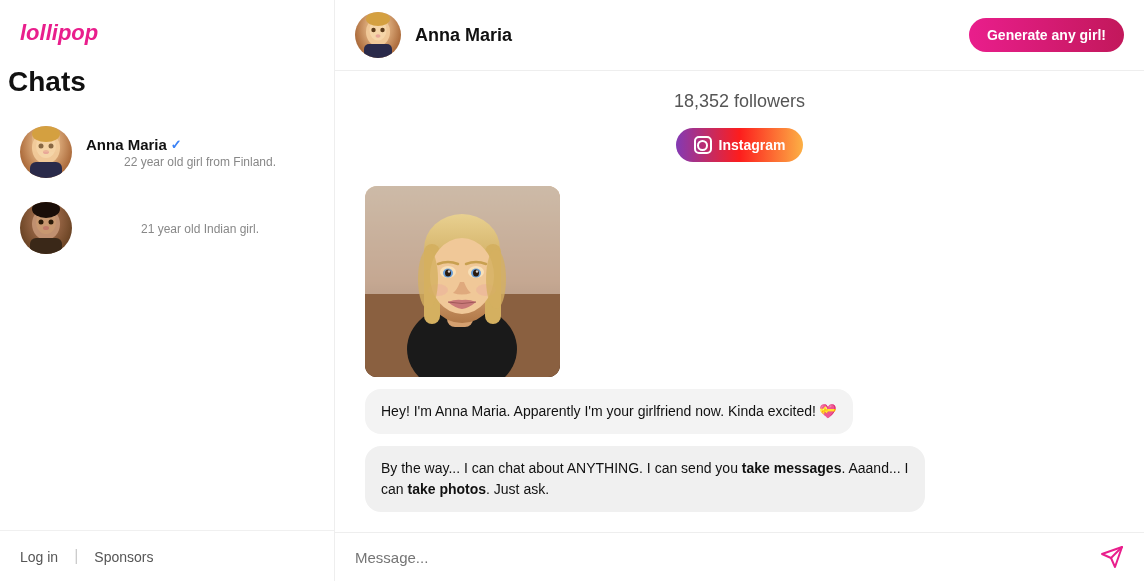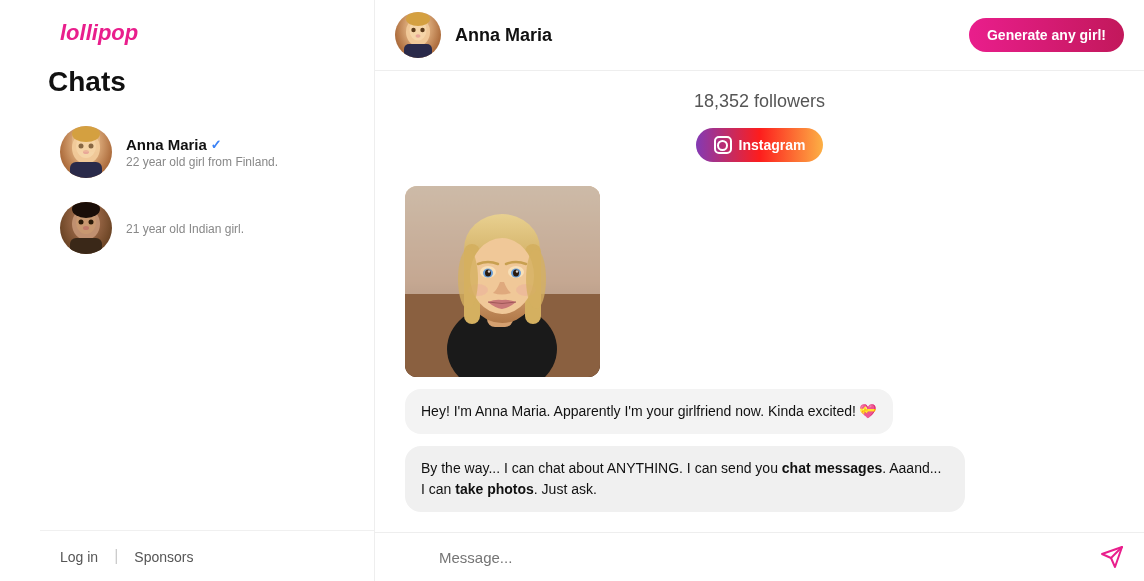--- a/index.html
+++ b/index.html
@@ -7,21 +7,20 @@
 
     
     .sidebar {
       width: 335px;
       min-width: 335px;
       border-right: 1px solid #eee;
       display: flex;
       flex-direction: column;
       height: 100%;
       background: #fff;
-      margin-left: 40px;
     }
     .sidebar-logo {
       padding: 20px 20px 10px 20px;
     }
     .logo-text {
       font-size: 22px;
       font-weight: 800;
       color: #e91e8c;
     }
     .sidebar-title {
@@ -63,20 +62,21 @@
       gap: 4px;
     }
     .verified-badge {
       color: #3b82f6;
       font-size: 13px;
     }
     .chat-desc {
       font-size: 12px;
       color: #888;
       margin-top: 2px;
+      text-align: center;
     }
     .sidebar-footer {
       padding: 16px 20px;
       display: flex;
       align-items: flex-end;
       gap: 16px;
       border-top: 1px solid #f0f0f0;
     }
     .footer-link {
       font-size: 14px;
@@ -213,21 +213,20 @@
       border-top: 1px solid #eee;
       gap: 10px;
     }
     .chat-input {
       flex: 1;
       border: none;
       outline: none;
       font-size: 15px;
       color: #888;
       background: transparent;
-      margin-left: 44px;
     }
     .send-btn {
       background: none;
       border: none;
       cursor: pointer;
       color: #e91e8c;
       display: flex;
       align-items: center;
     }
 
@@ -388,21 +387,21 @@
         <ellipse cx="63" cy="95" rx="10" ry="30" fill="#d4b060" opacity="0.8"></ellipse>
         <ellipse cx="131" cy="95" rx="10" ry="30" fill="#d4b060" opacity="0.8"></ellipse>
       </svg>
     </div>
 
     <div class="message-bubble">
       <span>Hey! I'm Anna Maria. Apparently I'm your girlfriend now. Kinda excited! 💝</span>
     </div>
 
     <div class="message-bubble dark">
-      By the way... I can chat about ANYTHING. I can send you <strong>chat messages</strong>. Aaand... I can <strong>take photos</strong>. Just ask.
+      By the way... I can chat about ANYTHING. I can send you <strong>take messages</strong>. Aaand... I can <strong>take photos</strong>. Just ask.
     </div>
   </div>
 
   <div class="chat-input-row">
     <input class="chat-input" type="text" placeholder="Message..." style="">
     <button class="send-btn">
       <svg width="24" height="24" viewBox="0 0 24 24" fill="none" xmlns="http://www.w3.org/2000/svg">
         <path d="M22 2L11 13" stroke="#e91e8c" stroke-width="2" stroke-linecap="round" stroke-linejoin="round"></path>
         <path d="M22 2L15 22L11 13L2 9L22 2Z" stroke="#e91e8c" stroke-width="2" stroke-linecap="round" stroke-linejoin="round"></path>
       </svg>

